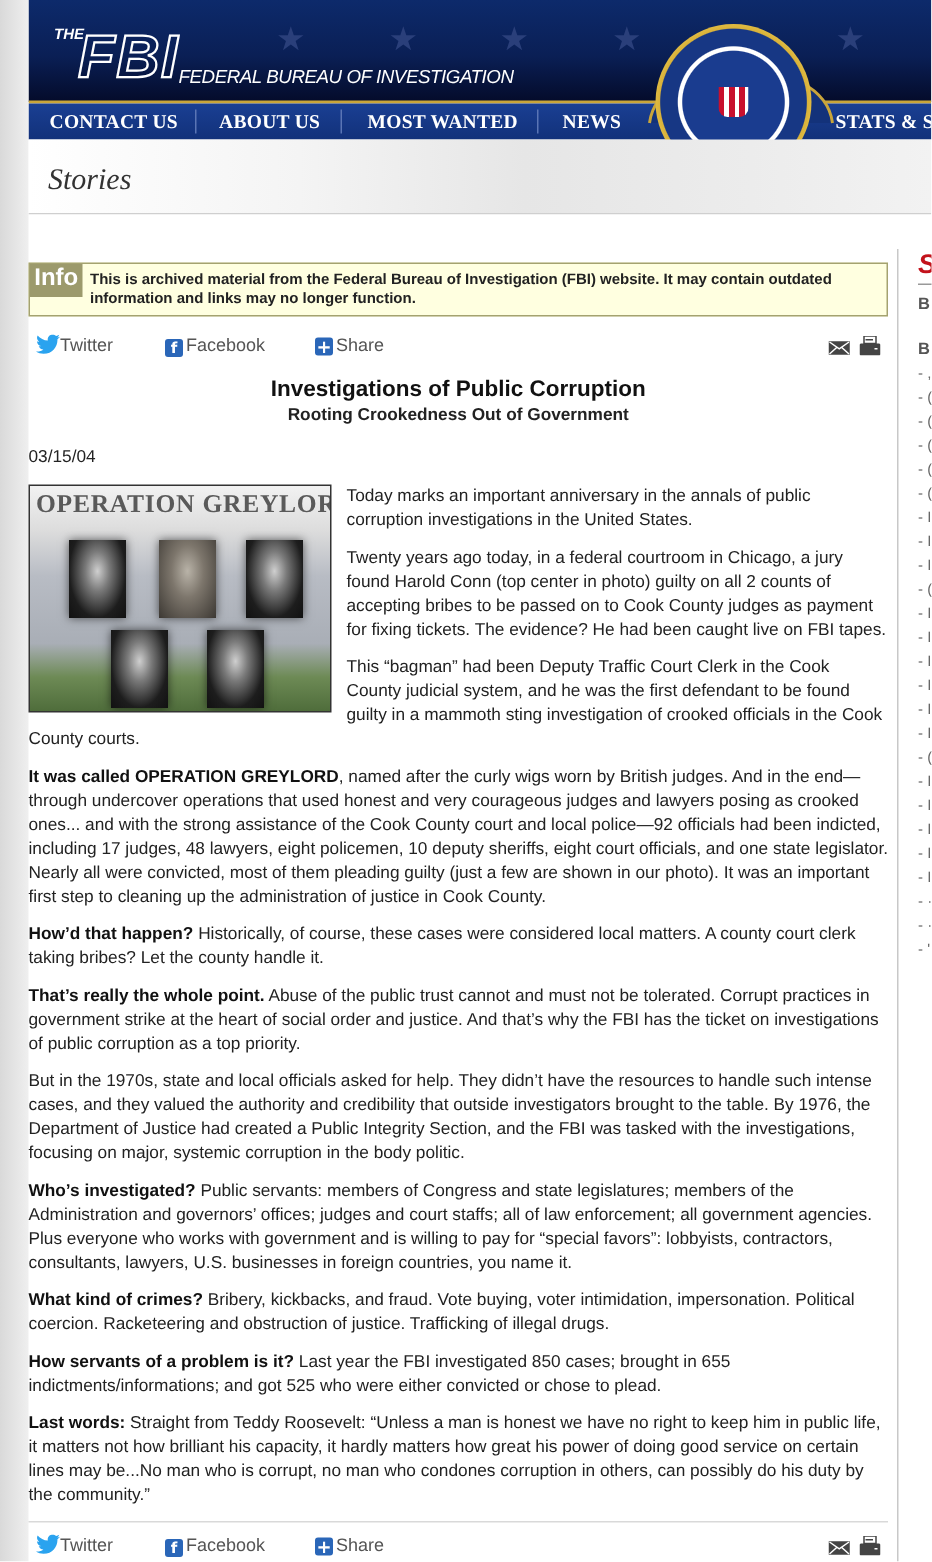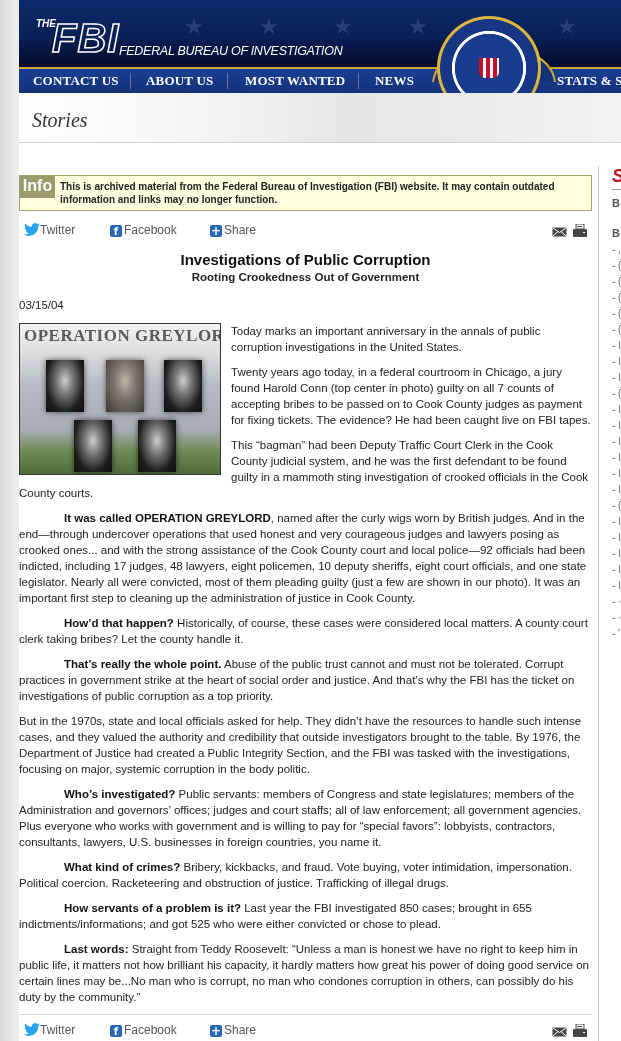--- a/index.html
+++ b/index.html
@@ -52,21 +52,21 @@
   .tool-icon { position: absolute; top: 3px; cursor: pointer; }
   .bottom-rule { position: absolute; left: 19px; top: 1014px; width: 573px; height: 1px; background: #d9d9d9; }
 
   
   .headline { position: absolute; left: 19px; top: 251px; width: 573px; text-align: center; font-size: 15px; font-weight: bold; color: #111; }
   .subhead { position: absolute; left: 19px; top: 271px; width: 573px; text-align: center; font-size: 11.5px; font-weight: bold; color: #222; }
   .date { position: absolute; left: 19px; top: 299px; font-size: 11.5px; color: #222; }
 
   .article { position: absolute; left: 19px; top: 323px; width: 573px; font-size: 11.5px; line-height: 16px; color: #222; }
   .article p { margin-bottom: 9px; }
-  .article b { color: #111; padding-left: 45px; }
+  .article b { color: #111; }
 
   .photo { float: left; width: 202px; height: 152px; margin: 0 10px 4px 0; border: 1px solid #333; position: relative; overflow: hidden;
     background: linear-gradient(to bottom, #f2f2f2 0%, #dcdcdc 20%, #b8bcc4 40%, #a9aeb6 70%, #6d8a55 85%, #4f6d3b 100%); }
   .photo-title { position: absolute; left: 4px; top: 4px; font-family: "Liberation Serif", serif; font-weight: bold; font-size: 17px; color: #5a5a5a; letter-spacing: 0.5px; white-space: nowrap; }
   .portrait { position: absolute; background: radial-gradient(ellipse at 50% 40%, #cfcfcf 0%, #7a7a7a 30%, #1d1d1d 70%, #111 100%); box-shadow: 0 0 6px rgba(0,0,0,0.6); }
 
   
   .sidebar-rule { position: absolute; left: 598px; top: 166px; width: 1px; height: 875px; background: #c8c8c8; }
   .sidebar { position: absolute; left: 612px; top: 166px; width: 20px; overflow: hidden; }
   .sb-title { font-family: "Liberation Sans", sans-serif; font-weight: bold; font-style: italic; font-size: 18px; color: #c3121b; line-height: 20px; }
@@ -155,21 +155,21 @@
 <div class="article">
   <div class="photo">
     <span class="photo-title">OPERATION GREYLORD</span>
     <div class="portrait" style="left:26px; top:36px; width:38px; height:52px;"></div>
     <div class="portrait" style="left:86px; top:36px; width:38px; height:52px; background: radial-gradient(ellipse at 50% 40%, #b9b3a8 0%, #7d766c 40%, #3c3833 100%);"></div>
     <div class="portrait" style="left:144px; top:36px; width:38px; height:52px;"></div>
     <div class="portrait" style="left:54px; top:96px; width:38px; height:52px;"></div>
     <div class="portrait" style="left:118px; top:96px; width:38px; height:52px;"></div>
   </div>
   <p><span>Today marks an important anniversary in the annals of public corruption investigations in the United States.</span></p>
-  <p><span>Twenty years ago today, in a federal courtroom in Chicago, a jury found Harold Conn (top center in photo) guilty on all 7 counts of accepting bribes to be passed on to Cook County judges as payment for fixing tickets. The evidence? He had been caught live on FBI tapes.</span></p>
+  <p><span>Twenty years ago today, in a federal courtroom in Chicago, a jury found Harold Conn (top center in photo) guilty on all 2 counts of accepting bribes to be passed on to Cook County judges as payment for fixing tickets. The evidence? He had been caught live on FBI tapes.</span></p>
   <p><span>This “bagman” had been Deputy Traffic Court Clerk in the Cook County judicial system, and he was the first defendant to be found guilty in a mammoth sting investigation of crooked officials in the Cook County courts.</span></p>
   <p><b>It was called OPERATION GREYLORD</b><span>, named after the curly wigs worn by British judges. And in the end—through undercover operations that used honest and very courageous judges and lawyers posing as crooked ones... and with the strong assistance of the Cook County court and local police—92 officials had been indicted, including 17 judges, 48 lawyers, eight policemen, 10 deputy sheriffs, eight court officials, and one state legislator. Nearly all were convicted, most of them pleading guilty (just a few are shown in our photo). It was an important first step to cleaning up the administration of justice in Cook County.</span></p>
   <p><b>How’d that happen?</b><span> Historically, of course, these cases were considered local matters. A county court clerk taking bribes? Let the county handle it.</span></p>
   <p><b>That’s really the whole point.</b><span> Abuse of the public trust cannot and must not be tolerated. Corrupt practices in government strike at the heart of social order and justice. And that’s why the FBI has the ticket on investigations of public corruption as a top priority.</span></p>
   <p><span>But in the 1970s, state and local officials asked for help. They didn’t have the resources to handle such intense cases, and they valued the authority and credibility that outside investigators brought to the table. By 1976, the Department of Justice had created a Public Integrity Section, and the FBI was tasked with the investigations, focusing on major, systemic corruption in the body politic.</span></p>
   <p><b>Who’s investigated?</b><span> Public servants: members of Congress and state legislatures; members of the Administration and governors’ offices; judges and court staffs; all of law enforcement; all government agencies. Plus everyone who works with government and is willing to pay for “special favors”: lobbyists, contractors, consultants, lawyers, U.S. businesses in foreign countries, you name it.</span></p>
   <p><b>What kind of crimes?</b><span> Bribery, kickbacks, and fraud. Vote buying, voter intimidation, impersonation. Political coercion. Racketeering and obstruction of justice. Trafficking of illegal drugs.</span></p>
   <p><b>How servants of a problem is it?</b><span> Last year the FBI investigated 850 cases; brought in 655 indictments/informations; and got 525 who were either convicted or chose to plead.</span></p>
   <p><b>Last words:</b><span> Straight from Teddy Roosevelt: “Unless a man is honest we have no right to keep him in public life, it matters not how brilliant his capacity, it hardly matters how great his power of doing good service on certain lines may be...No man who is corrupt, no man who condones corruption in others, can possibly do his duty by the community.”</span></p>
 </div>

